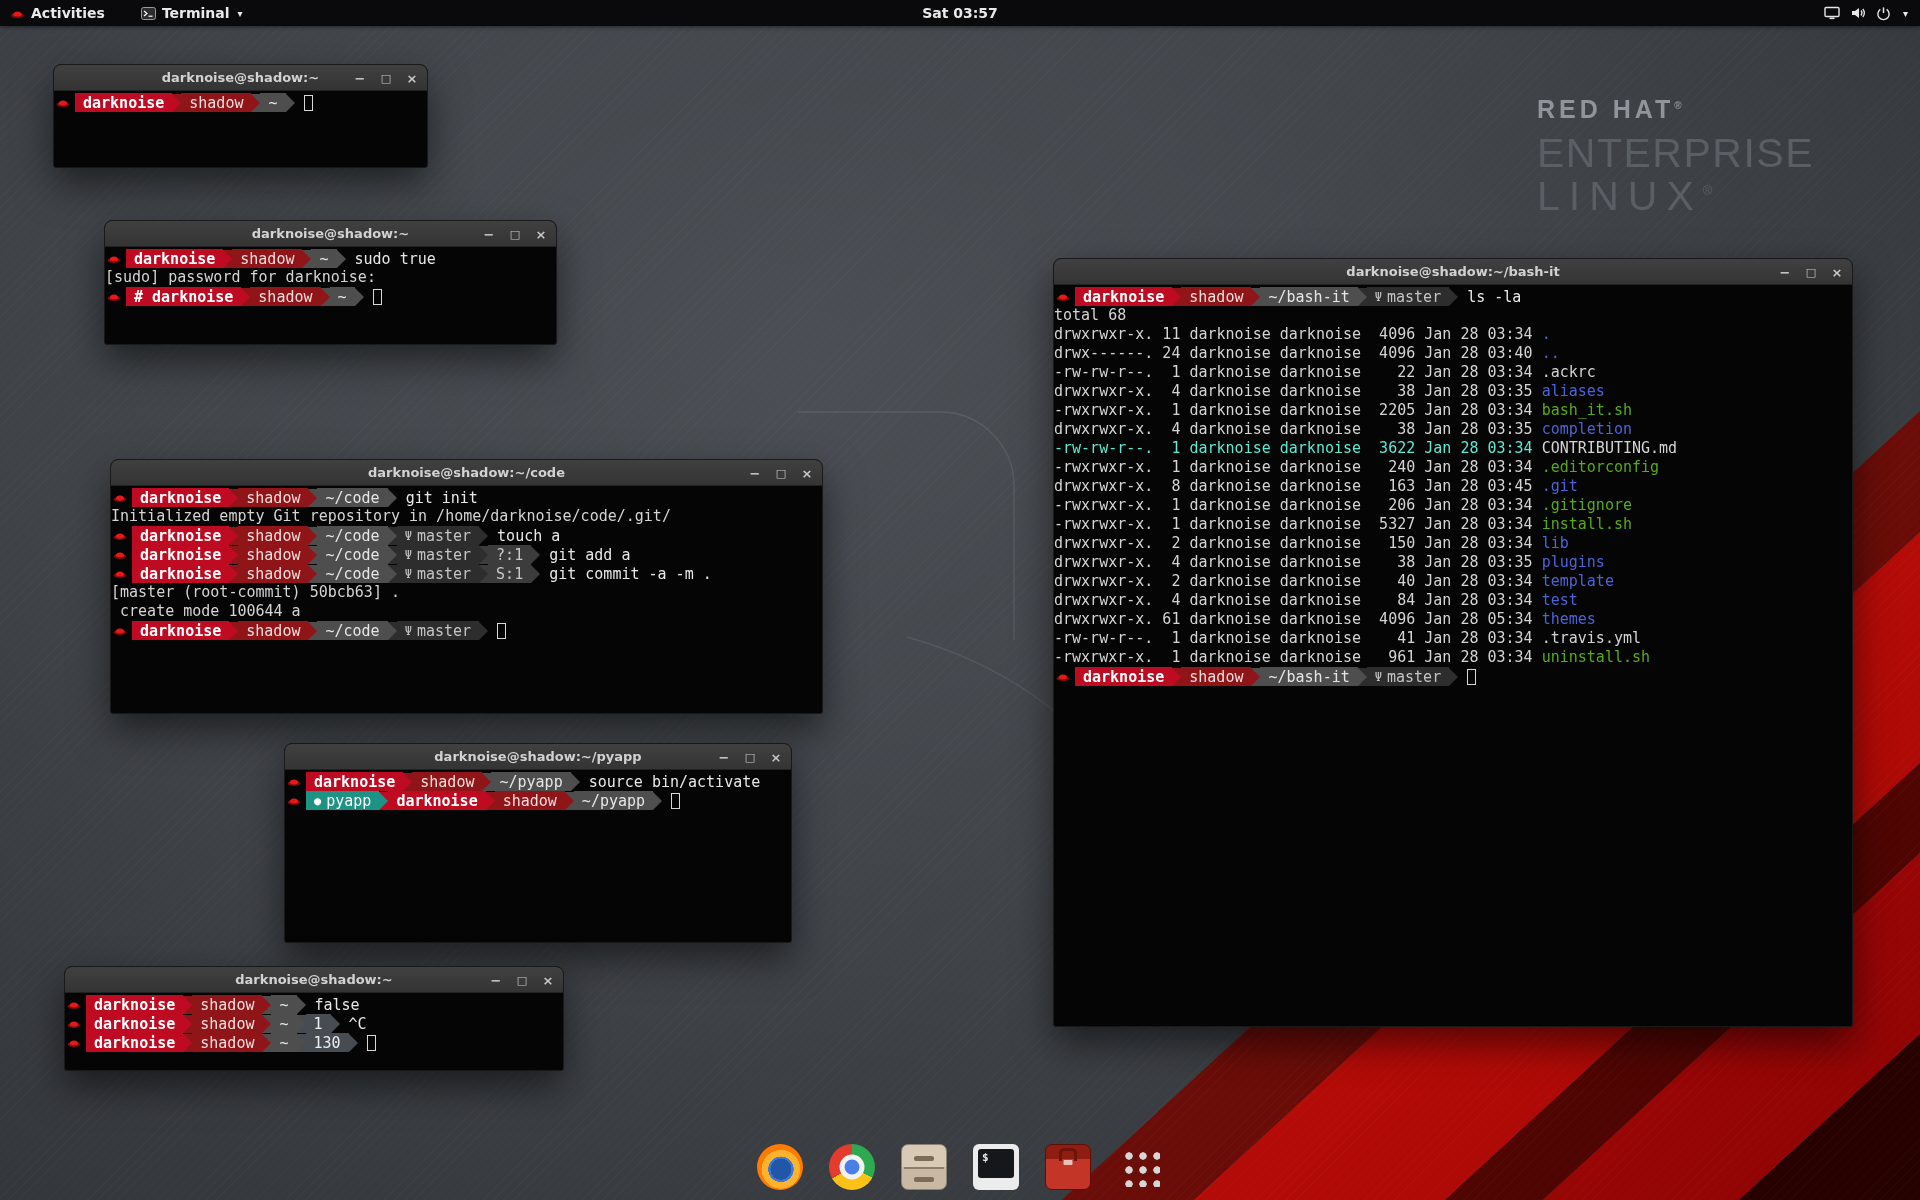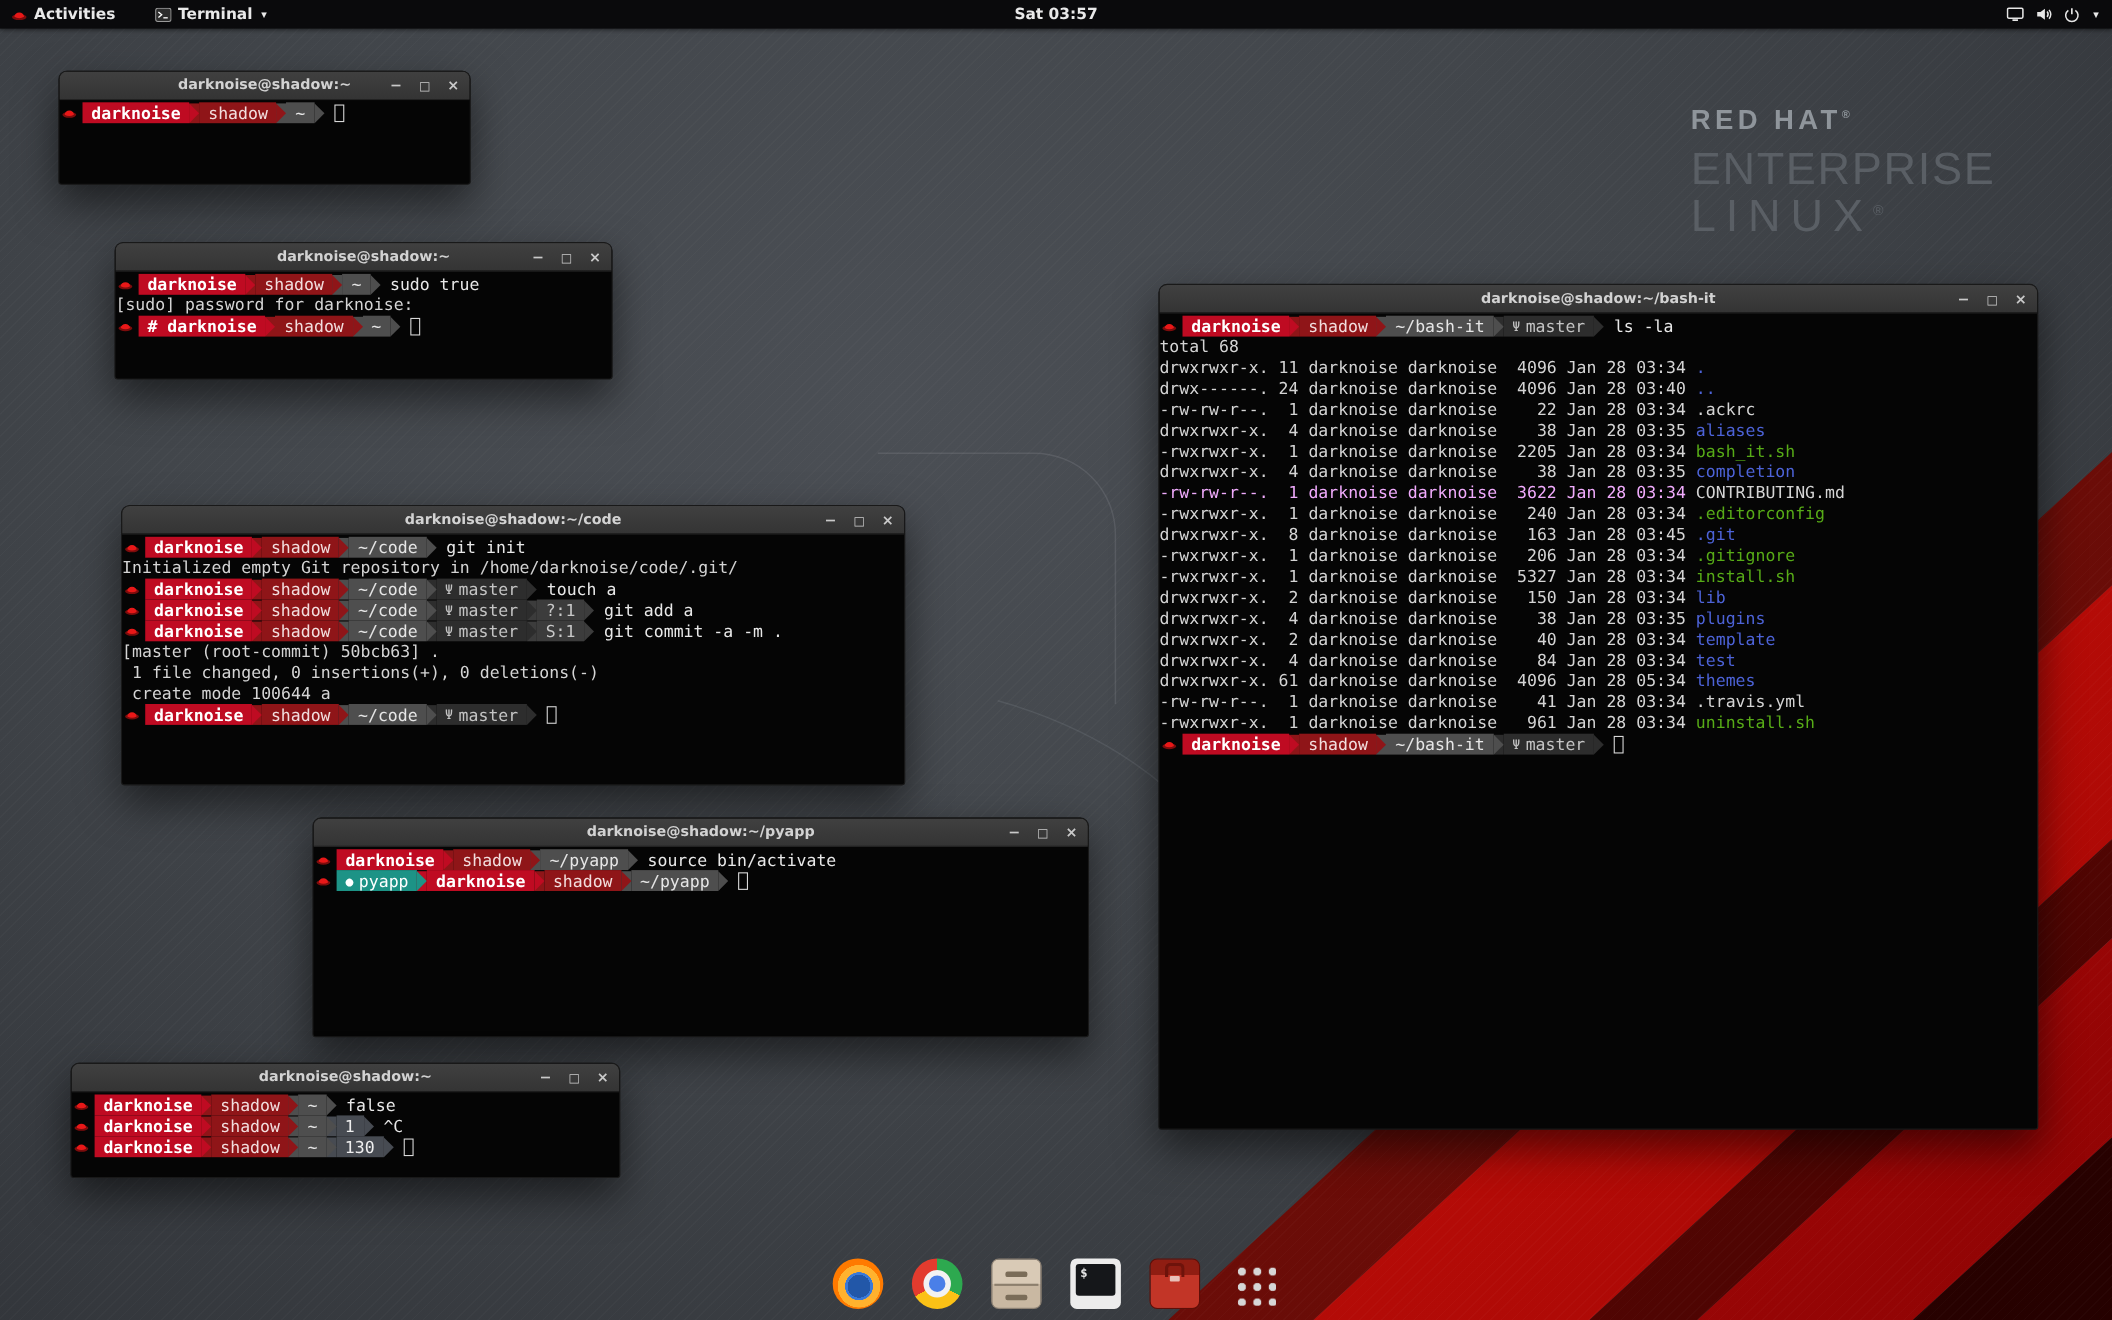--- a/index.html
+++ b/index.html
@@ -31,21 +31,21 @@
   .appmenu{margin-left:16px}
   .tb-clock{position:absolute;left:50%;transform:translateX(-50%);top:0;height:26px;display:flex;align-items:center}
   .tb-right{position:absolute;right:4px;top:0;height:100%;display:flex;align-items:center;gap:10px;padding:0 8px}
   .chev{font-size:10px;margin-left:2px}
 
   
   .window{position:absolute;background:#050505;border:1px solid #191919;border-radius:8px 8px 3px 3px;box-shadow:0 16px 38px rgba(0,0,0,.55);overflow:hidden;z-index:10}
   .w0{left:53px;top:64px;width:375px;height:104px}
   .w1{left:104px;top:220px;width:453px;height:125px}
   .w2{left:110px;top:459px;width:713px;height:255px}
-  .w3{left:284px;top:743px;width:706px;height:200px}
+  .w3{left:284px;top:743px;width:508px;height:200px}
   .w4{left:64px;top:966px;width:500px;height:105px}
   .w5{left:1053px;top:258px;width:800px;height:769px;z-index:11}
   .titlebar{height:26px;background:linear-gradient(#404040,#343434);border-bottom:1px solid #222;display:flex;align-items:center;justify-content:center;position:relative;font-size:13px;font-weight:bold;color:#d2d2d2}
   .win-buttons{position:absolute;right:8px;top:0;height:26px;display:flex;gap:12px;align-items:center;color:#c9c9c9}
   .wbtn{width:14px;text-align:center;font-size:13px;line-height:1;cursor:default}
   .wbtn.max{font-size:11px}
 
   
   .term-body{padding-top:2px;font-family:"DejaVu Sans Mono",monospace}
   .line{display:flex;align-items:center;height:19px;white-space:pre;font-size:15px;color:#d4d4d4;padding-left:0}
@@ -205,21 +205,20 @@
           </svg></span><span class="seg seg-user" style="background: rgb(191, 11, 34); color: rgb(255, 255, 255);"><span>darknoise</span></span><span class="arrow" style="border-left-color: rgb(191, 11, 34); background: rgb(143, 21, 24);"></span><span class="seg seg-host" style="background: rgb(143, 21, 24); color: rgb(242, 222, 222);"><span>shadow</span></span><span class="arrow" style="border-left-color: rgb(143, 21, 24); background: rgb(78, 78, 78);"></span><span class="seg seg-path" style="background: rgb(78, 78, 78); color: rgb(230, 230, 230);"><span>~/code</span></span><span class="arrow" style="border-left-color: rgb(78, 78, 78); background: rgb(45, 45, 45);"></span><span class="seg seg-git" style="background: rgb(45, 45, 45); color: rgb(196, 196, 196);"><span class="seg-ic">Ψ</span><span>master</span></span><span class="arrow" style="border-left-color: rgb(45, 45, 45);"></span><span class="cmd">touch a</span></div>
       <div class="line prompt"><span class="ph"><svg viewBox="0 0 16 12" width="14" height="11">
             <ellipse cx="8" cy="8.2" rx="7.2" ry="3" fill="#7c0c0c"></ellipse>
             <path d="M3.2 8 a4.8 4.3 0 0 1 9.6 0 c-3 1.8-6.6 1.8-9.6 0z" fill="#e81818"></path>
           </svg></span><span class="seg seg-user" style="background: rgb(191, 11, 34); color: rgb(255, 255, 255);"><span>darknoise</span></span><span class="arrow" style="border-left-color: rgb(191, 11, 34); background: rgb(143, 21, 24);"></span><span class="seg seg-host" style="background: rgb(143, 21, 24); color: rgb(242, 222, 222);"><span>shadow</span></span><span class="arrow" style="border-left-color: rgb(143, 21, 24); background: rgb(78, 78, 78);"></span><span class="seg seg-path" style="background: rgb(78, 78, 78); color: rgb(230, 230, 230);"><span>~/code</span></span><span class="arrow" style="border-left-color: rgb(78, 78, 78); background: rgb(45, 45, 45);"></span><span class="seg seg-git" style="background: rgb(45, 45, 45); color: rgb(196, 196, 196);"><span class="seg-ic">Ψ</span><span>master</span></span><span class="arrow" style="border-left-color: rgb(45, 45, 45); background: rgb(60, 60, 60);"></span><span class="seg seg-gitstat" style="background: rgb(60, 60, 60); color: rgb(200, 200, 200);"><span>?:1</span></span><span class="arrow" style="border-left-color: rgb(60, 60, 60);"></span><span class="cmd">git add a</span></div>
       <div class="line prompt"><span class="ph"><svg viewBox="0 0 16 12" width="14" height="11">
             <ellipse cx="8" cy="8.2" rx="7.2" ry="3" fill="#7c0c0c"></ellipse>
             <path d="M3.2 8 a4.8 4.3 0 0 1 9.6 0 c-3 1.8-6.6 1.8-9.6 0z" fill="#e81818"></path>
           </svg></span><span class="seg seg-user" style="background: rgb(191, 11, 34); color: rgb(255, 255, 255);"><span>darknoise</span></span><span class="arrow" style="border-left-color: rgb(191, 11, 34); background: rgb(143, 21, 24);"></span><span class="seg seg-host" style="background: rgb(143, 21, 24); color: rgb(242, 222, 222);"><span>shadow</span></span><span class="arrow" style="border-left-color: rgb(143, 21, 24); background: rgb(78, 78, 78);"></span><span class="seg seg-path" style="background: rgb(78, 78, 78); color: rgb(230, 230, 230);"><span>~/code</span></span><span class="arrow" style="border-left-color: rgb(78, 78, 78); background: rgb(45, 45, 45);"></span><span class="seg seg-git" style="background: rgb(45, 45, 45); color: rgb(196, 196, 196);"><span class="seg-ic">Ψ</span><span>master</span></span><span class="arrow" style="border-left-color: rgb(45, 45, 45); background: rgb(60, 60, 60);"></span><span class="seg seg-gitstat" style="background: rgb(60, 60, 60); color: rgb(200, 200, 200);"><span>S:1</span></span><span class="arrow" style="border-left-color: rgb(60, 60, 60);"></span><span class="cmd">git commit -a -m .</span></div>
       <div class="line out"><span style="color: rgb(212, 212, 212);">[master (root-commit) 50bcb63] .</span></div>
-      <div class="line out"><span style="color: rgb(212, 212, 212);"> 1 file changed, 0 insertions(+), 0 deletions(-)</span></div>
       <div class="line out"><span style="color: rgb(212, 212, 212);"> create mode 100644 a</span></div>
       <div class="line prompt"><span class="ph"><svg viewBox="0 0 16 12" width="14" height="11">
             <ellipse cx="8" cy="8.2" rx="7.2" ry="3" fill="#7c0c0c"></ellipse>
             <path d="M3.2 8 a4.8 4.3 0 0 1 9.6 0 c-3 1.8-6.6 1.8-9.6 0z" fill="#e81818"></path>
           </svg></span><span class="seg seg-user" style="background: rgb(191, 11, 34); color: rgb(255, 255, 255);"><span>darknoise</span></span><span class="arrow" style="border-left-color: rgb(191, 11, 34); background: rgb(143, 21, 24);"></span><span class="seg seg-host" style="background: rgb(143, 21, 24); color: rgb(242, 222, 222);"><span>shadow</span></span><span class="arrow" style="border-left-color: rgb(143, 21, 24); background: rgb(78, 78, 78);"></span><span class="seg seg-path" style="background: rgb(78, 78, 78); color: rgb(230, 230, 230);"><span>~/code</span></span><span class="arrow" style="border-left-color: rgb(78, 78, 78); background: rgb(45, 45, 45);"></span><span class="seg seg-git" style="background: rgb(45, 45, 45); color: rgb(196, 196, 196);"><span class="seg-ic">Ψ</span><span>master</span></span><span class="arrow" style="border-left-color: rgb(45, 45, 45);"></span><span class="cursor"></span></div>
     </div>
 </div>
 
 <div class="window w3">
   <div class="titlebar">
@@ -281,21 +280,21 @@
             <ellipse cx="8" cy="8.2" rx="7.2" ry="3" fill="#7c0c0c"></ellipse>
             <path d="M3.2 8 a4.8 4.3 0 0 1 9.6 0 c-3 1.8-6.6 1.8-9.6 0z" fill="#e81818"></path>
           </svg></span><span class="seg seg-user" style="background: rgb(191, 11, 34); color: rgb(255, 255, 255);"><span>darknoise</span></span><span class="arrow" style="border-left-color: rgb(191, 11, 34); background: rgb(143, 21, 24);"></span><span class="seg seg-host" style="background: rgb(143, 21, 24); color: rgb(242, 222, 222);"><span>shadow</span></span><span class="arrow" style="border-left-color: rgb(143, 21, 24); background: rgb(78, 78, 78);"></span><span class="seg seg-path" style="background: rgb(78, 78, 78); color: rgb(230, 230, 230);"><span>~/bash-it</span></span><span class="arrow" style="border-left-color: rgb(78, 78, 78); background: rgb(45, 45, 45);"></span><span class="seg seg-git" style="background: rgb(45, 45, 45); color: rgb(196, 196, 196);"><span class="seg-ic">Ψ</span><span>master</span></span><span class="arrow" style="border-left-color: rgb(45, 45, 45);"></span><span class="cmd">ls -la</span></div>
       <div class="line out"><span style="color: rgb(212, 212, 212);">total 68</span></div>
       <div class="line out"><span style="color: rgb(212, 212, 212);">drwxrwxr-x. 11 darknoise darknoise  4096 Jan 28 03:34 </span><span style="color: rgb(77, 99, 216);">.</span></div>
       <div class="line out"><span style="color: rgb(212, 212, 212);">drwx------. 24 darknoise darknoise  4096 Jan 28 03:40 </span><span style="color: rgb(77, 99, 216);">..</span></div>
       <div class="line out"><span style="color: rgb(212, 212, 212);">-rw-rw-r--.  1 darknoise darknoise    22 Jan 28 03:34 </span><span style="color: rgb(212, 212, 212);">.ackrc</span></div>
       <div class="line out"><span style="color: rgb(212, 212, 212);">drwxrwxr-x.  4 darknoise darknoise    38 Jan 28 03:35 </span><span style="color: rgb(77, 99, 216);">aliases</span></div>
       <div class="line out"><span style="color: rgb(212, 212, 212); margin-top: 45px;">-rwxrwxr-x.  1 darknoise darknoise  2205 Jan 28 03:34 </span><span style="color: rgb(87, 171, 23);">bash_it.sh</span></div>
       <div class="line out"><span style="color: rgb(212, 212, 212);">drwxrwxr-x.  4 darknoise darknoise    38 Jan 28 03:35 </span><span style="color: rgb(77, 99, 216);">completion</span></div>
-      <div class="line out"><span style="color: #f0abfc;">-rw-rw-r--.  1 darknoise darknoise  3622 Jan 28 03:34 </span><span style="color: rgb(212, 212, 212);">CONTRIBUTING.md</span></div>
+      <div class="line out"><span style="color: #5eead4;">-rw-rw-r--.  1 darknoise darknoise  3622 Jan 28 03:34 </span><span style="color: rgb(212, 212, 212);">CONTRIBUTING.md</span></div>
       <div class="line out"><span style="color: rgb(212, 212, 212);">-rwxrwxr-x.  1 darknoise darknoise   240 Jan 28 03:34 </span><span style="color: rgb(87, 171, 23);">.editorconfig</span></div>
       <div class="line out"><span style="color: rgb(212, 212, 212);">drwxrwxr-x.  8 darknoise darknoise   163 Jan 28 03:45 </span><span style="color: rgb(77, 99, 216);">.git</span></div>
       <div class="line out"><span style="color: rgb(212, 212, 212);">-rwxrwxr-x.  1 darknoise darknoise   206 Jan 28 03:34 </span><span style="color: rgb(87, 171, 23);">.gitignore</span></div>
       <div class="line out"><span style="color: rgb(212, 212, 212);">-rwxrwxr-x.  1 darknoise darknoise  5327 Jan 28 03:34 </span><span style="color: rgb(87, 171, 23);">install.sh</span></div>
       <div class="line out"><span style="color: rgb(212, 212, 212);">drwxrwxr-x.  2 darknoise darknoise   150 Jan 28 03:34 </span><span style="color: rgb(77, 99, 216);">lib</span></div>
       <div class="line out"><span style="color: rgb(212, 212, 212);">drwxrwxr-x.  4 darknoise darknoise    38 Jan 28 03:35 </span><span style="color: rgb(77, 99, 216);">plugins</span></div>
       <div class="line out"><span style="color: rgb(212, 212, 212);">drwxrwxr-x.  2 darknoise darknoise    40 Jan 28 03:34 </span><span style="color: rgb(77, 99, 216);">template</span></div>
       <div class="line out"><span style="color: rgb(212, 212, 212);">drwxrwxr-x.  4 darknoise darknoise    84 Jan 28 03:34 </span><span style="color: rgb(77, 99, 216);">test</span></div>
       <div class="line out"><span style="color: rgb(212, 212, 212);">drwxrwxr-x. 61 darknoise darknoise  4096 Jan 28 05:34 </span><span style="color: rgb(77, 99, 216);">themes</span></div>
       <div class="line out"><span style="color: rgb(212, 212, 212);">-rw-rw-r--.  1 darknoise darknoise    41 Jan 28 03:34 </span><span style="color: rgb(212, 212, 212);">.travis.yml</span></div>

